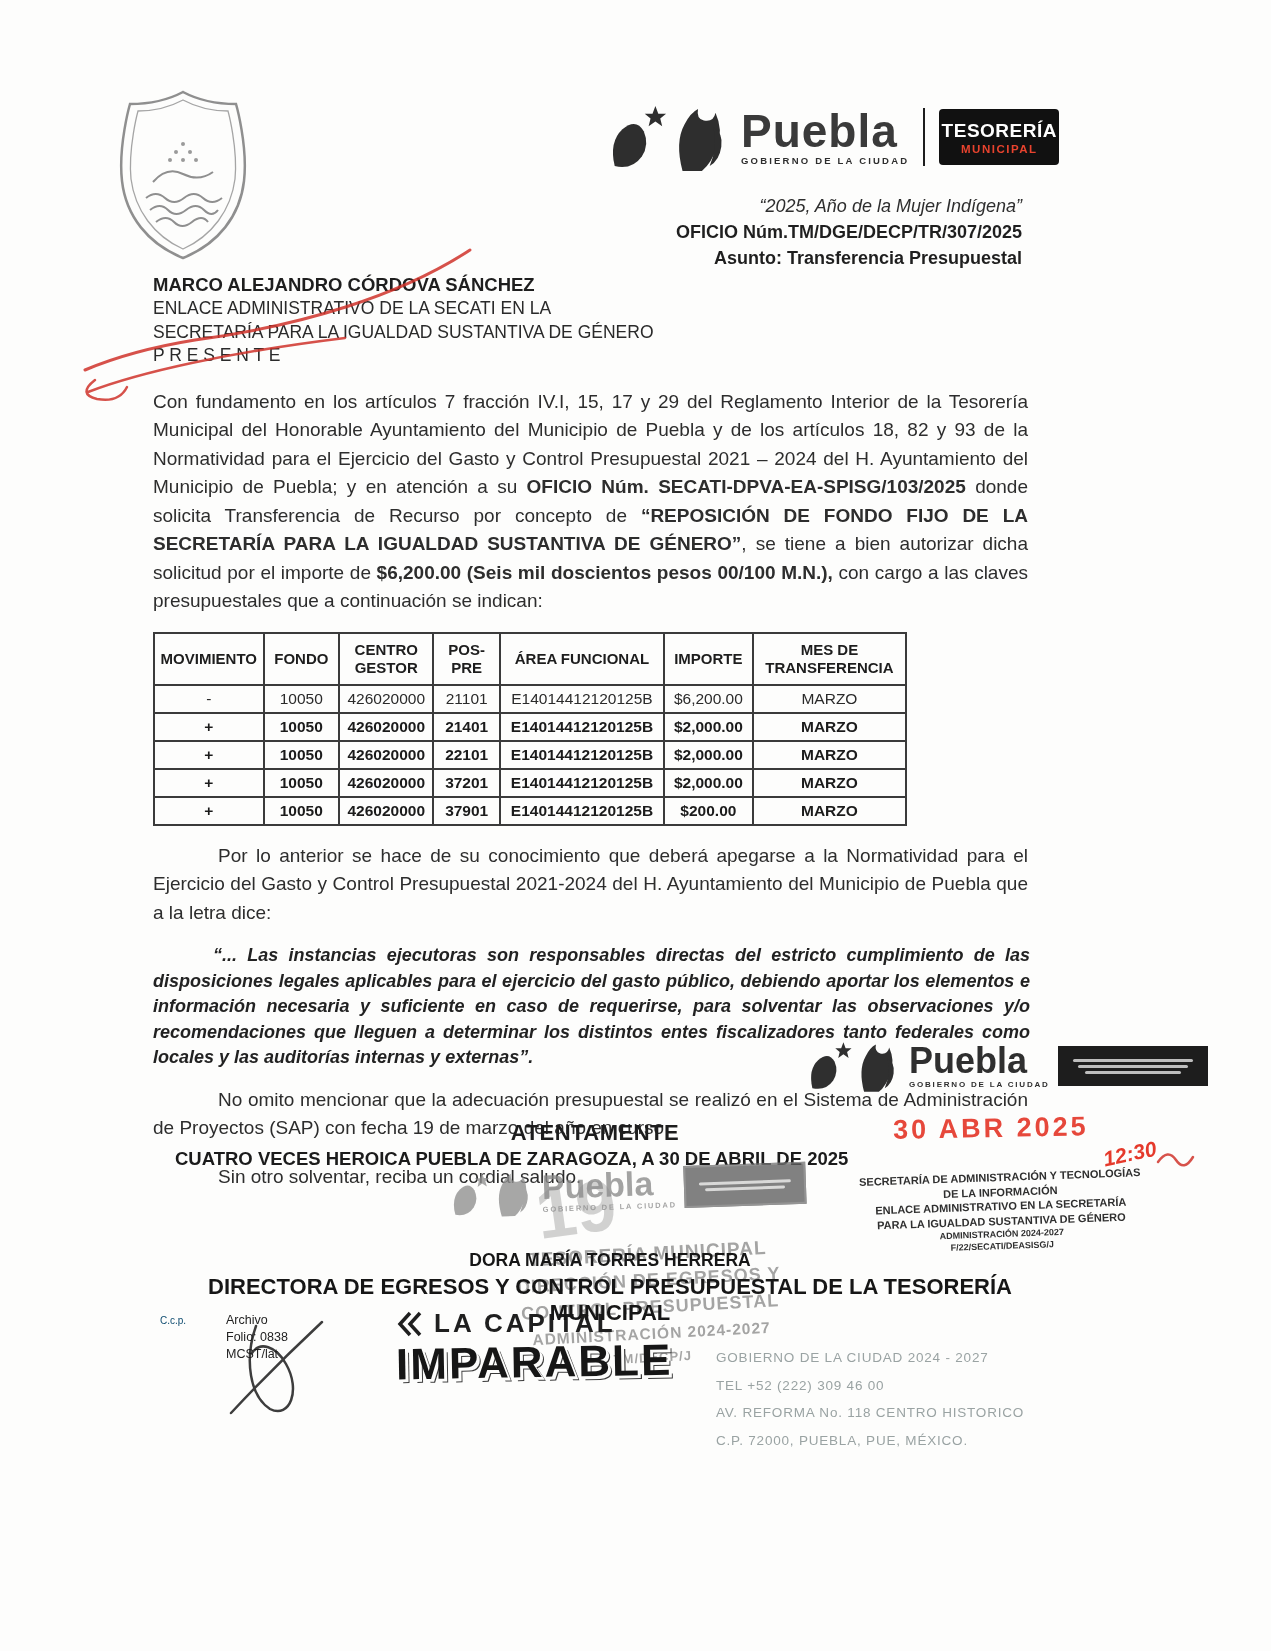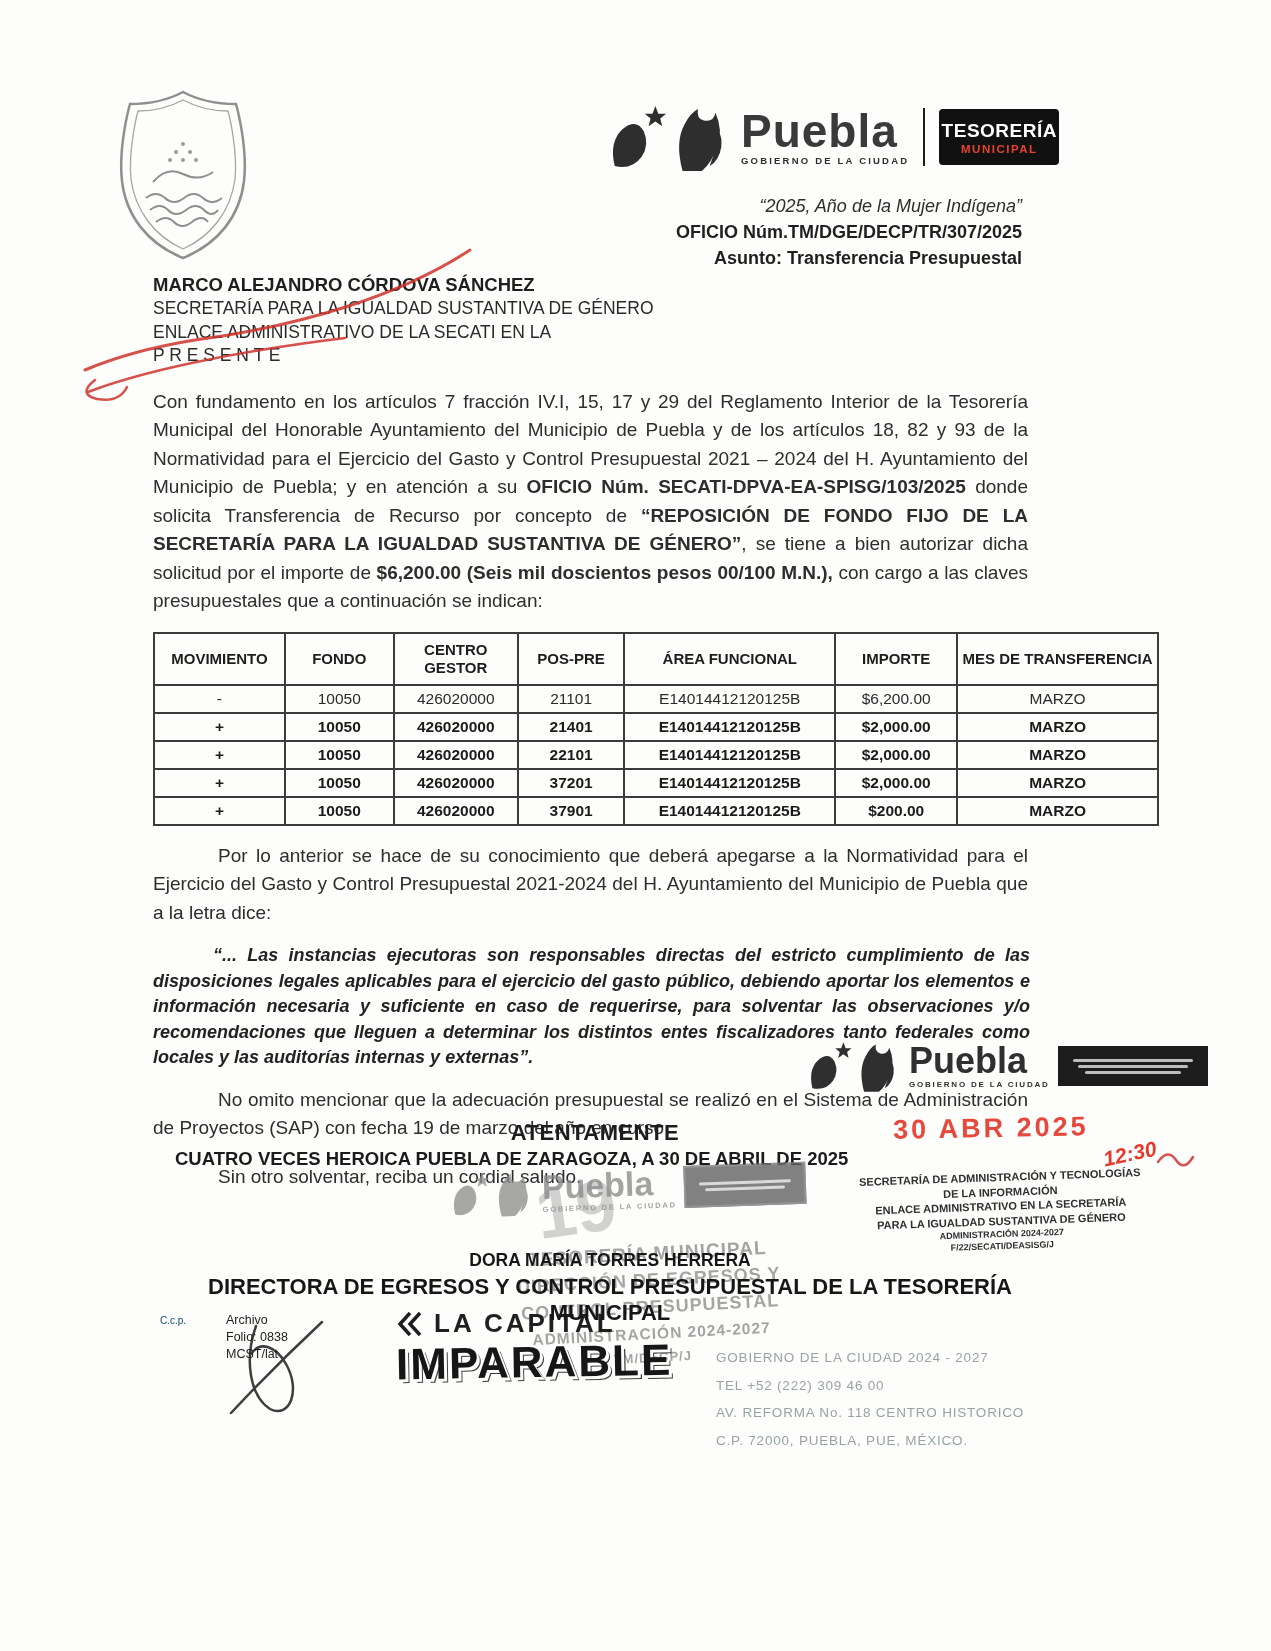--- a/index.html
+++ b/index.html
@@ -25,21 +25,21 @@
   .letter{position:absolute;left:153px;top:272px;width:905px;}
   .addr-name{font-weight:bold;font-size:18.5px;line-height:25px;color:#1e1e1e;}
   .addr-line{font-size:17.5px;line-height:23.5px;color:#2a2a2a;}
   .para{font-size:19px;line-height:28.5px;text-align:justify;margin:0;padding-right:30px;color:#2d2d2d;}
   .p-intro{margin-top:20px;}
   .p-after{margin-top:16px;text-indent:65px;}
   .p-quote{margin-top:16px;text-indent:60px;font-size:18px;font-weight:bold;font-style:italic;line-height:25.5px;color:#222;padding-right:28px;}
   .p-noomito{margin-top:15px;text-indent:65px;}
   .p-closing{margin-top:20px;text-indent:65px;text-align:left;}
   
-  .doc-table{border-collapse:collapse;width:1006px;margin-top:16px;}
+  .doc-table{border-collapse:collapse;width:754px;margin-top:16px;}
   .doc-table th,.doc-table td{border:2px solid #3b3b3b;text-align:center;vertical-align:middle;}
   .doc-table th{font-size:15px;font-weight:bold;padding:7px 3px;line-height:18px;color:#1d1d1d;}
   .doc-table td{font-size:15.5px;padding:4px 2px;color:#2a2a2a;}
   .doc-table tr.rb td{font-weight:bold;color:#1b1b1b;}
   
   .atentamente{position:absolute;left:175px;top:1120px;width:840px;text-align:center;font-weight:bold;font-size:22px;letter-spacing:.5px;color:#1d1d1d;}
   .dateline{position:absolute;left:175px;top:1148px;width:840px;text-align:left;font-weight:bold;font-size:18.5px;color:#1b1b1b;}
   .red-stamp{position:absolute;left:893px;top:1113px;color:#e5392b;font-weight:bold;font-size:27px;letter-spacing:3px;transform:rotate(-1deg);opacity:.92;}
   .red-time{position:absolute;left:1103px;top:1142px;color:#e5392b;font-weight:bold;font-style:italic;font-size:21px;transform:rotate(-12deg);}
   .right-stamp{position:absolute;left:836px;top:1170px;width:330px;text-align:center;transform:rotate(-2deg);color:#2f2f2f;}
@@ -121,22 +121,22 @@
   </div>
 
   <div class="head-right">
     <div class="quote-line">“2025, Año de la Mujer Indígena”</div>
     <div class="oficio-line">OFICIO Núm.TM/DGE/DECP/TR/307/2025</div>
     <div class="asunto-line">Asunto: Transferencia Presupuestal</div>
   </div>
 
   <div class="letter">
     <div class="addr-name">MARCO ALEJANDRO CÓRDOVA SÁNCHEZ</div>
+    <div class="addr-line">ENLACE ADMINISTRATIVO DE LA SECATI EN LA</div>
     <div class="addr-line">SECRETARÍA PARA LA IGUALDAD SUSTANTIVA DE GÉNERO</div>
-    <div class="addr-line">ENLACE ADMINISTRATIVO DE LA SECATI EN LA</div>
     <div class="addr-line">P R E S E N T E</div>
 
     <p class="para p-intro"><span>Con fundamento en los artículos 7 fracción IV.I, 15, 17 y 29 del Reglamento Interior de la Tesorería Municipal del Honorable Ayuntamiento del Municipio de Puebla y de los artículos 18, 82 y 93 de la Normatividad para el Ejercicio del Gasto y Control Presupuestal 2021 – 2024 del H. Ayuntamiento del Municipio de Puebla; y en atención a su </span><b>OFICIO Núm. SECATI-DPVA-EA-SPISG/103/2025</b><span> donde solicita Transferencia de Recurso por concepto de </span><b>“REPOSICIÓN DE FONDO FIJO DE LA SECRETARÍA PARA LA IGUALDAD SUSTANTIVA DE GÉNERO”</b><span>, se tiene a bien autorizar dicha solicitud por el importe de </span><b>$6,200.00 (Seis mil doscientos pesos 00/100 M.N.),</b><span> con cargo a las claves presupuestales que a continuación se indican:</span></p>
 
     <table class="doc-table">
       <colgroup>
         <col style="width:118px">
           <col style="width:98px">
           <col style="width:112px">
           <col style="width:96px">

